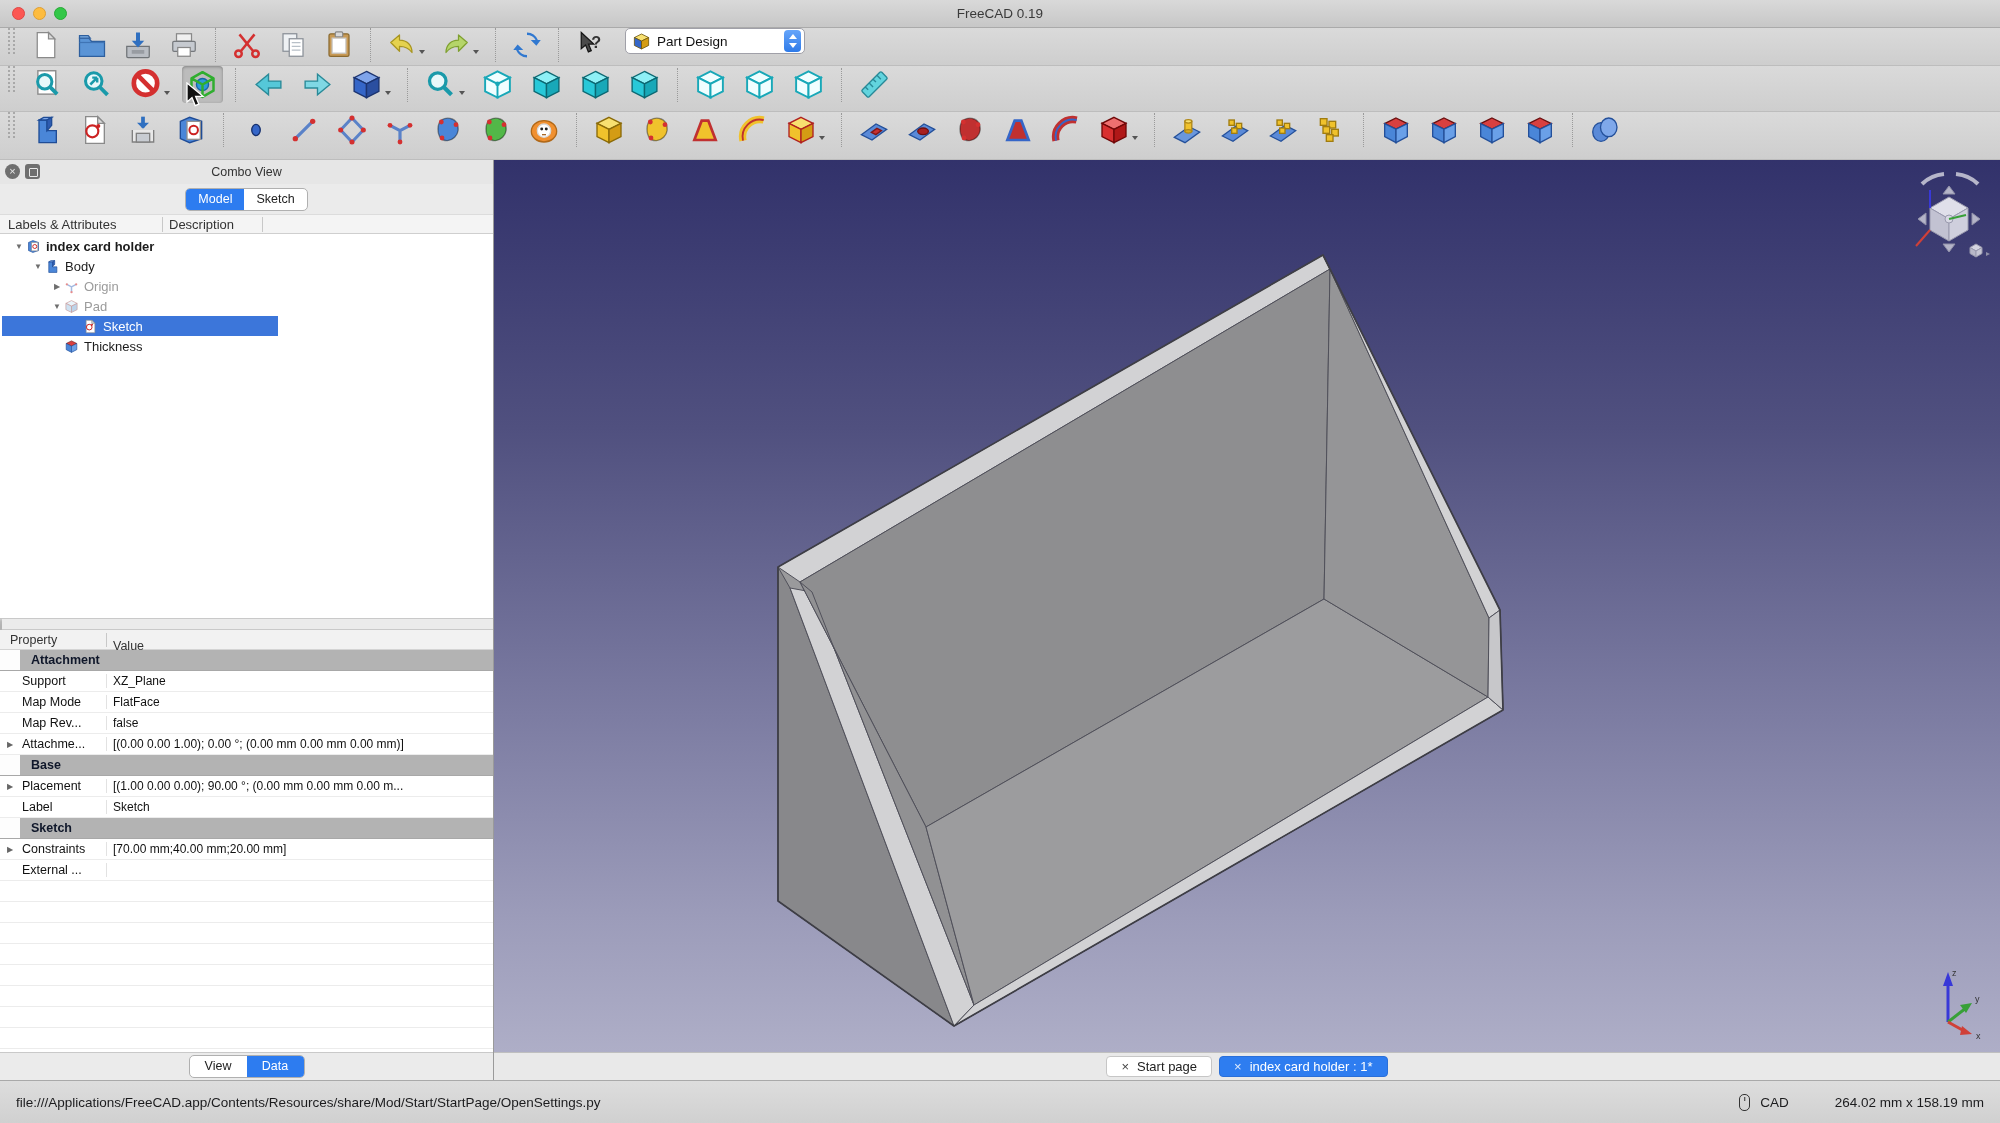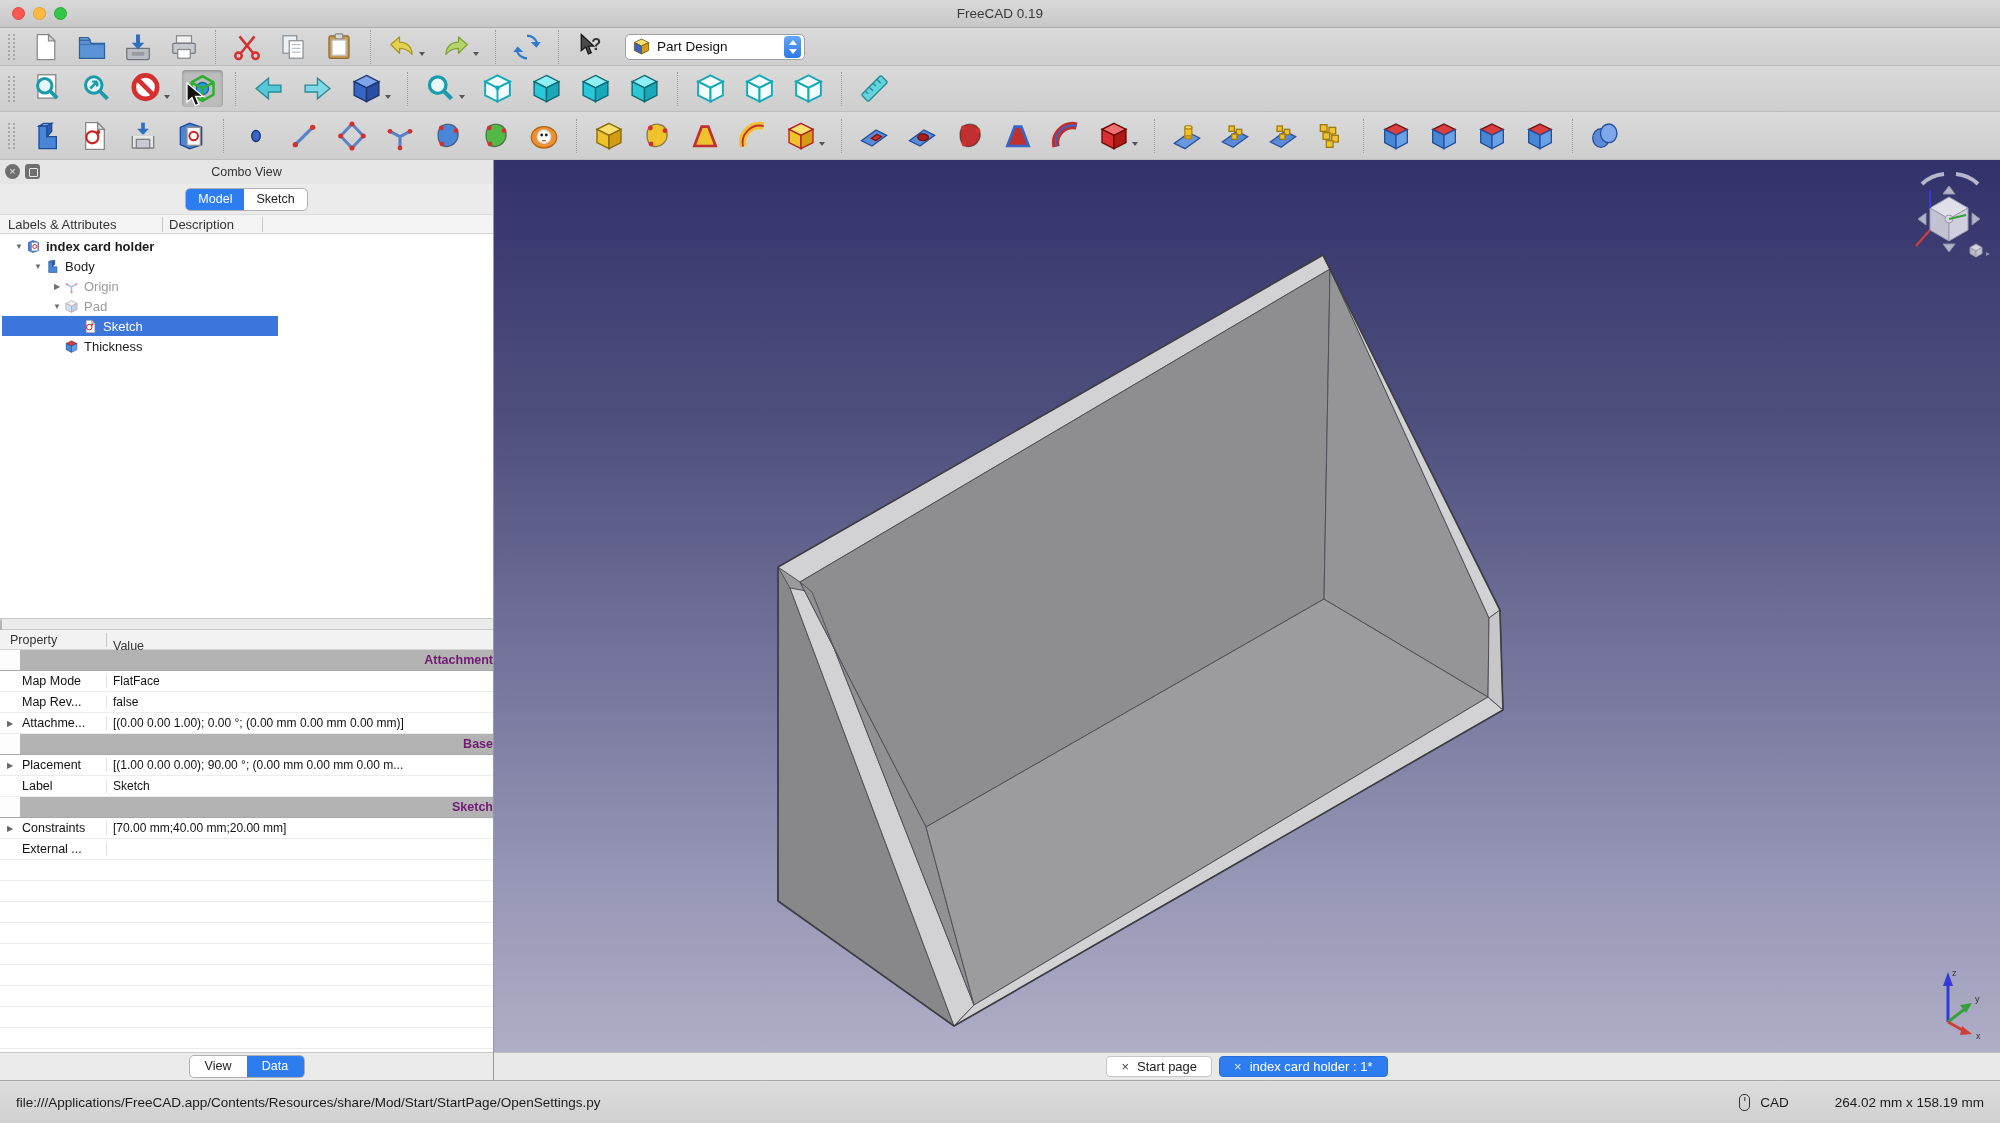--- a/index.html
+++ b/index.html
@@ -11,21 +11,21 @@
   .titlebar { height:28px; background:linear-gradient(#d9d9d9,#c7c7c7); border-bottom:1px solid #aaa;
     position:relative; display:flex; align-items:center; flex:0 0 auto; }
   .lights { display:flex; gap:8px; margin-left:12px; }
   .light { width:13px; height:13px; border-radius:50%; display:inline-block; }
   .light.red{ background:#fc5753; border:1px solid #df4744;}
   .light.yellow{ background:#fdbc40; border:1px solid #de9f34;}
   .light.green{ background:#33c748; border:1px solid #27aa35;}
   .wtitle { position:absolute; left:0; right:0; text-align:center; font-size:13.5px; color:#3a3a3a; font-weight:500;}
 
   
-  .trowbar { position:relative; display:flex; align-items:center; padding-left:8px;
+  .trowbar { position:relative; display:flex; align-items:flex-start; padding-left:8px;
     background:linear-gradient(#dadada,#cecece); border-bottom:1px solid #bdbdbd; flex:0 0 auto;}
   .tb1{ height:38px;} .tb2{ height:46px;} .tb3{ height:48px;}
   .grip { width:7px; height:26px; border-left:2px dotted #9e9e9e; border-right:2px dotted #9e9e9e; margin:0 8px 0 0; opacity:.8;}
   .ticons { display:flex; align-items:center; }
   .tbtn { display:flex; align-items:center; padding:2px 4px; border-radius:4px; margin:0 4px; }
   .tbtn.active { background:#bcbcbc; box-shadow:inset 0 1px 3px rgba(0,0,0,.3); }
   .tb1 .ticon{ width:30px; height:30px;} .tb2 .ticon{ width:33px; height:33px;} .tb3 .ticon{ width:32px; height:32px;}
   .tsep { width:0; border-left:1px dotted #9a9a9a; height:34px; margin:0 8px; }
   .chev { width:0; height:0; border-left:3.5px solid transparent; border-right:3.5px solid transparent;
     border-top:4.5px solid #555; margin-left:2px; align-self:flex-end; margin-bottom:6px;}
@@ -75,21 +75,21 @@
     font-size:12.5px; color:#333; }
   .propshead .ph1 { width:107px; padding-left:10px; border-right:1px solid #c8c8c8; }
   .propshead .ph2 { padding-left:6px;margin-top:12px; }
   .props { flex:0 0 auto; }
   .prow { height:21px; display:flex; align-items:center; font-size:12.5px; color:#111; background:#fff; border-bottom:1px solid #ececec;}
   .pgut { width:20px; flex:0 0 20px; text-align:center; font-size:8px; color:#666; }
   .plabel { width:87px; flex:0 0 87px; padding-left:2px; border-right:1px solid #e2e2e2; white-space:nowrap; overflow:hidden;}
   .pvalue { flex:1; padding-left:6px; white-space:nowrap; overflow:hidden; font-size:12px; }
   .psecrow { height:21px; display:flex; border-bottom:1px solid #a8a8a8; }
   .psecgut { width:20px; flex:0 0 20px; background:#fdfdfd; }
-  .psec { flex:1; background:#b3b3b3; color:#701a75; font-weight:bold; font-size:12.5px; line-height:21px; padding-left:5px;text-align:right;}
+  .psec { flex:1; background:#b3b3b3; color:#0f172a; font-weight:bold; font-size:12.5px; line-height:21px; padding-left:11px;}
   .propsfill { flex:1; background:repeating-linear-gradient(#fff 0 20px, #ececec 20px 21px); }
   .pfoot { height:28px; flex:0 0 28px; display:flex; justify-content:center; align-items:center;
     background:#ebebeb; border-top:1px solid #c9c9c9; }
 
   .rightcol { flex:1; display:flex; flex-direction:column; min-width:0; }
   .viewport { flex:1; position:relative; overflow:hidden;
     background:linear-gradient(180deg,#32326b 0%, #50507f 30%, #7c7ca2 62%, #9c9cba 85%, #aeaec7 100%); }
   .modelsvg { position:absolute; left:0; top:0; width:100%; height:100%; }
   .modelsvg polygon { stroke:#50505a; stroke-width:1; stroke-linejoin:round; }
   .modelsvg .outline { fill:none; stroke:#3e3e46; stroke-width:1.7; }
@@ -740,20 +740,25 @@
         </div>
       <div class="splitter"><span class="dot"></span></div>
       <div class="propshead">
         <span class="ph1">Property</span>
         <span class="ph2">Value</span>
       </div>
       <div class="props" id="props">
           <div class="psecrow">
             <span class="psecgut"></span>
             <span class="psec">Attachment</span>
+          </div>
+          <div class="prow">
+            <span class="pgut"></span>
+            <span class="plabel">Support</span>
+            <span class="pvalue">XZ_Plane</span>
           </div>
           <div class="prow">
             <span class="pgut"></span>
             <span class="plabel">Map Mode</span>
             <span class="pvalue">FlatFace</span>
           </div>
           <div class="prow">
             <span class="pgut"></span>
             <span class="plabel">Map Rev...</span>
             <span class="pvalue">false</span>

